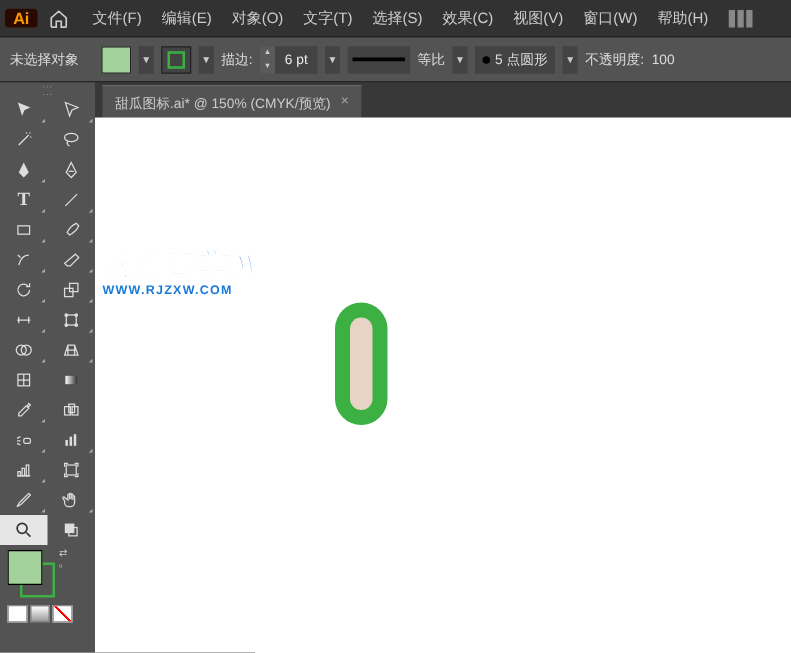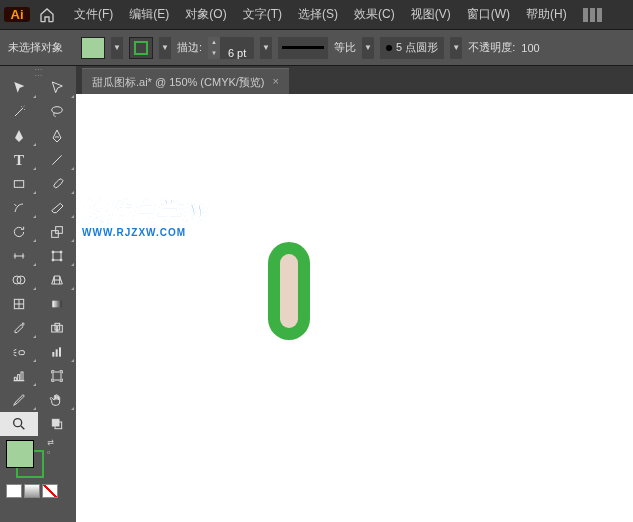--- a/index.html
+++ b/index.html
@@ -11,21 +11,21 @@
 .menu-item { color: #ccc; font-size: 12px; padding: 0 8px; height: 48px; display: flex; align-items: center; cursor: default; }
 .panel-icon { width: 20px; height: 14px; margin-left: 8px; display: flex; gap: 2px; }
 .panel-icon span { width: 5px; background: #888; }
 
 .control-bar { height: 36px; background: #535353; display: flex; align-items: center; padding: 0 8px; gap: 6px; border-bottom: 1px solid #1a1a1a; font-size: 11px; color: #ddd; }
 .ctl-label { color: #ddd; }
 .fill-swatch { width: 24px; height: 22px; background: #a3d19b; border: 1px solid #222; }
 .dd-arrow { width: 12px; height: 22px; background: #434343; display: flex; align-items: center; justify-content: center; color: #ccc; font-size: 8px; }
 .stroke-swatch { width: 24px; height: 22px; background: #434343; border: 1px solid #222; display: flex; align-items: center; justify-content: center; }
 .stroke-inner { width: 14px; height: 14px; border: 2px solid #3cb043; }
-.stroke-val { display: flex; align-items: flex-end; background: #434343; height: 22px; }
+.stroke-val { display: flex; align-items: center; background: #434343; height: 22px; }
 .stepper { width: 12px; display: flex; flex-direction: column; }
 .stepper span { height: 11px; background: #5a5a5a; display: flex; align-items: center; justify-content: center; font-size: 6px; color: #ccc; }
 .val-box { padding: 0 6px; color: #eee; min-width: 34px; text-align: center; }
 .stroke-preview { width: 50px; height: 22px; background: #434343; display: flex; align-items: center; justify-content: center; }
 .stroke-line { width: 42px; height: 3px; background: #000; }
 .profile-box { display: flex; align-items: center; background: #434343; height: 22px; padding: 0 6px; gap: 4px; }
 .dot { width: 6px; height: 6px; background: #000; border-radius: 50%; }
 
 .tab-bar { height: 28px; background: #383838; display: flex; align-items: flex-end; padding-left: 82px; }
 .tab { background: #535353; color: #ccc; font-size: 11px; padding: 6px 10px; height: 26px; display: flex; align-items: flex-start; gap: 8px; border-top: 1px solid #666; }

